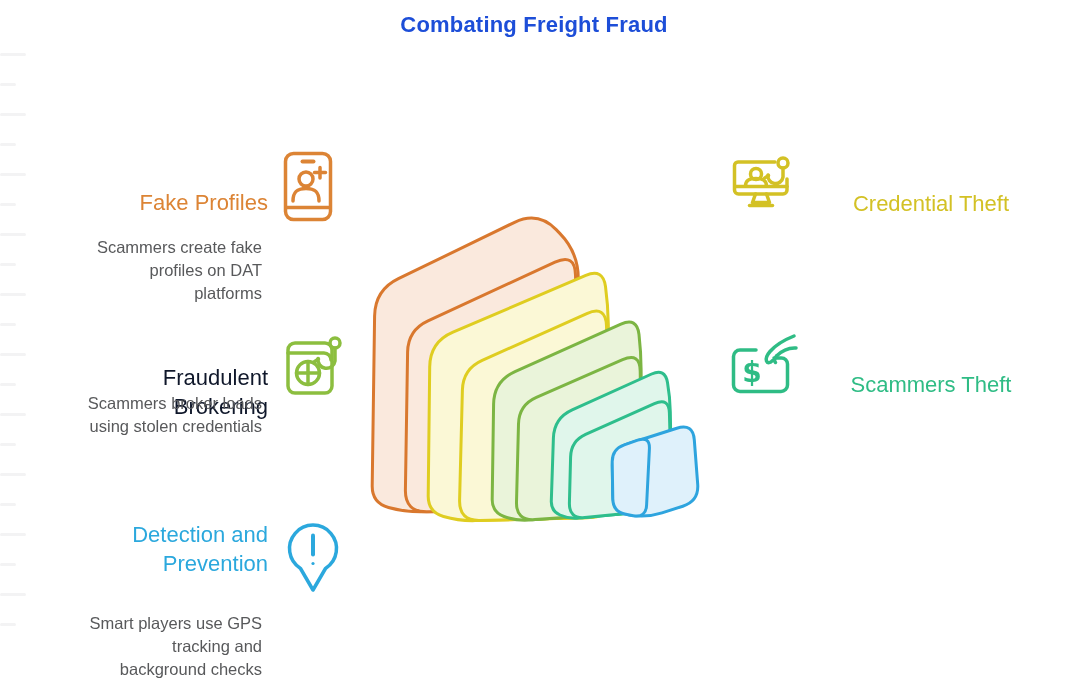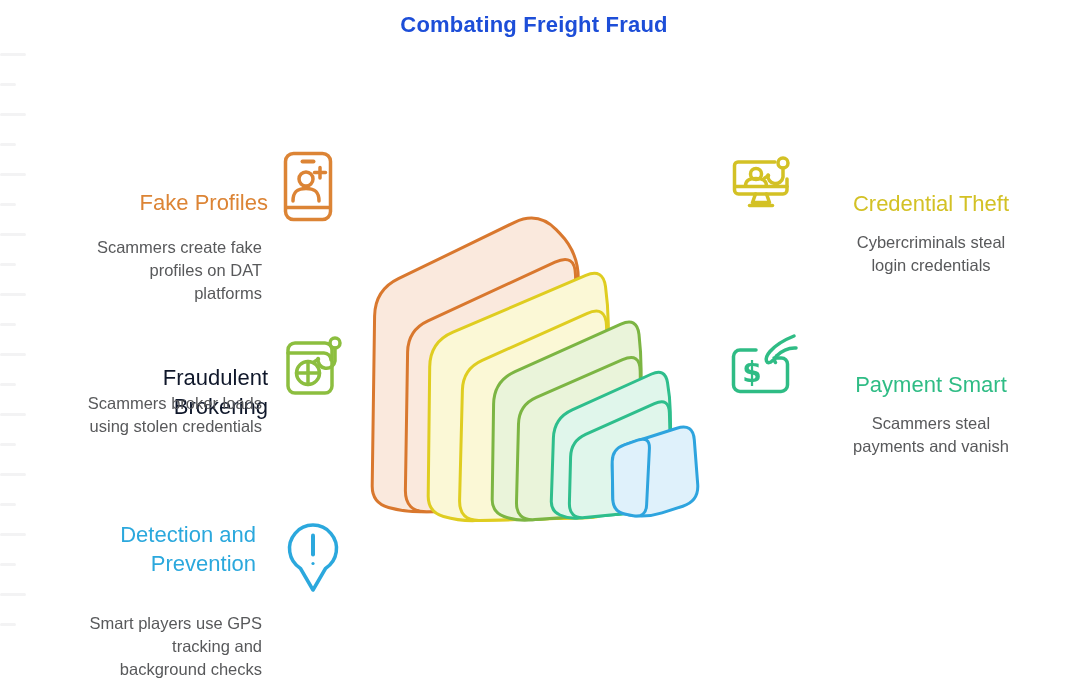--- a/index.html
+++ b/index.html
@@ -110,64 +110,56 @@
       <rect x="6" y="10" width="44" height="50" rx="7"></rect>
       <path d="M6 20 H42 a7 7 0 0 1 7 7"></path>
       <circle cx="26" cy="40" r="11.5"></circle>
       <path d="M26 28.5 V51.5 M14.5 40 H37.5"></path>
       <circle cx="53" cy="10" r="5"></circle>
       <path d="M53 15 V28 A8.5 8.5 0 1 1 36 25.5"></path>
       <path d="M36.5 26 l-4.5 3"></path>
     </svg>
   </div>
 
-  <div class="section" style="left:8px;top:520px;width:248px;">
+  <div class="section" style="left:20px;top:520px;width:248px;">
     <div class="sec-title ta-r" style="color: rgb(43, 168, 221);">Detection and
 Prevention</div>
   </div>
   <div class="section" style="left:20px;top:612px;width:242px;">
     <div class="sec-desc ta-r">Smart players use GPS
 tracking and
 background checks</div>
   </div>
   <div class="icon-box" style="left:284px;top:516px;">
     <svg width="58" height="78" viewBox="0 0 58 78" fill="none" stroke="#2BA8DD" stroke-width="3.5" stroke-linecap="round" stroke-linejoin="round">
       <path d="M29 74 L16.5 52.5 A23.5 23.5 0 1 1 41.5 52.5 Z"></path>
       <path d="M29 19.5 V38.5" stroke-width="4"></path>
       <circle cx="29" cy="47.5" r="1.6" fill="#2BA8DD" stroke="none"></circle>
     </svg>
   </div>
 
   <div class="section" style="left:806px;top:189px;width:250px;">
     <div class="sec-title ta-l" style="color: rgb(211, 193, 37);">Credential Theft</div>
   </div>
-  <div class="section" style="left:806px;top:231px;width:250px;">
-    <div class="sec-desc ta-l">Cybercriminals steal
-login credentials</div>
-  </div>
   <div class="icon-box" style="left:726px;top:154px;">
     <svg width="70" height="64" viewBox="0 0 70 64" fill="none" stroke="#D3C125" stroke-width="3.5" stroke-linecap="round" stroke-linejoin="round">
       <path d="M49 8 H12 a3.5 3.5 0 0 0 -3.5 3.5 V36 a4 4 0 0 0 4 4 H57 a4 4 0 0 0 4 -4 V25"></path>
       <path d="M9 32.5 H61"></path>
       <path d="M29.5 40 L26.5 48.5 H43.5 L40.5 40"></path>
       <path d="M23.5 51.5 H46.5"></path>
       <circle cx="30" cy="20" r="5.5"></circle>
       <path d="M19.5 32 C19.5 26 23.5 24.5 30 24.5 C36.5 24.5 40.5 26 40.5 32"></path>
       <circle cx="57" cy="9" r="5"></circle>
       <path d="M57 14 V23 A7.5 7.5 0 1 1 42 21"></path>
       <path d="M42.5 21.5 l-4 2.6"></path>
     </svg>
   </div>
 
   <div class="section" style="left:806px;top:370px;width:250px;">
-    <div class="sec-title ta-l" style="color: rgb(47, 188, 133);">Payment Smart</div>
-  </div>
-  <div class="section" style="left:806px;top:412px;width:250px;">
-    <div class="sec-desc ta-l">Scammers steal
-payments and vanish</div>
+    <div class="sec-title ta-l" style="color: rgb(47, 188, 133);">Scammers Theft</div>
   </div>
   <div class="icon-box" style="left:725px;top:328px;">
     <svg width="74" height="72" viewBox="0 0 74 72" fill="none" stroke="#2FBC85" stroke-width="3.5" stroke-linecap="round" stroke-linejoin="round">
       <path d="M31 22 H15 a6.5 6.5 0 0 0 -6.5 6.5 V57 a6.5 6.5 0 0 0 6.5 6.5 H56 a6.5 6.5 0 0 0 6.5 -6.5 V36 a6 6 0 0 0 -6 -6 H49"></path>
       <text x="27" y="54" text-anchor="middle" font-size="28" font-weight="bold" fill="#2FBC85" stroke="none" font-family="DejaVu Sans, sans-serif">$</text>
       <path d="M69 8 C59 12 51 16.5 45 23.5 C42 27 40.5 30.5 41.5 33 C42.5 35.5 45.5 35 47.5 32.5"></path>
       <path d="M71 20 C63 19.5 57 22.5 51.5 28"></path>
       <path d="M51.5 28 C49.5 30.5 49 33 50.5 34.5"></path>
     </svg>
   </div>

